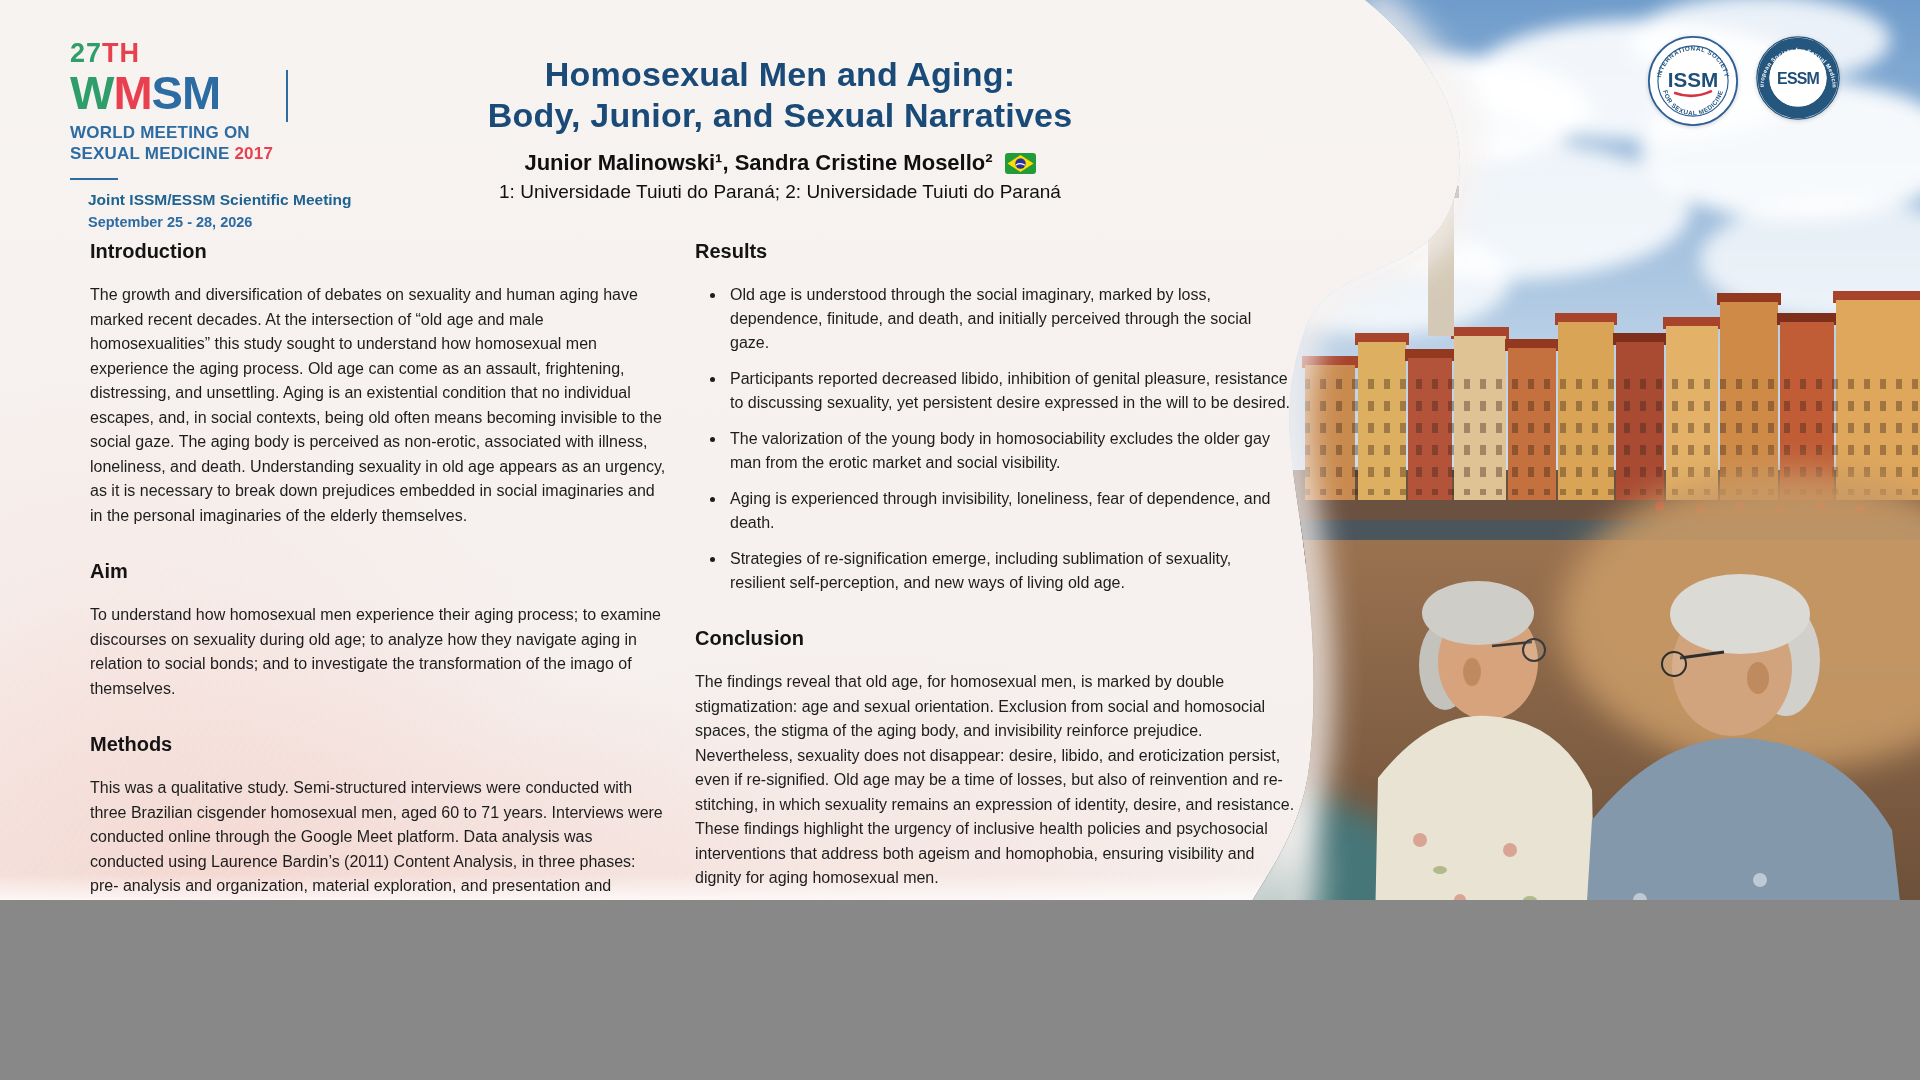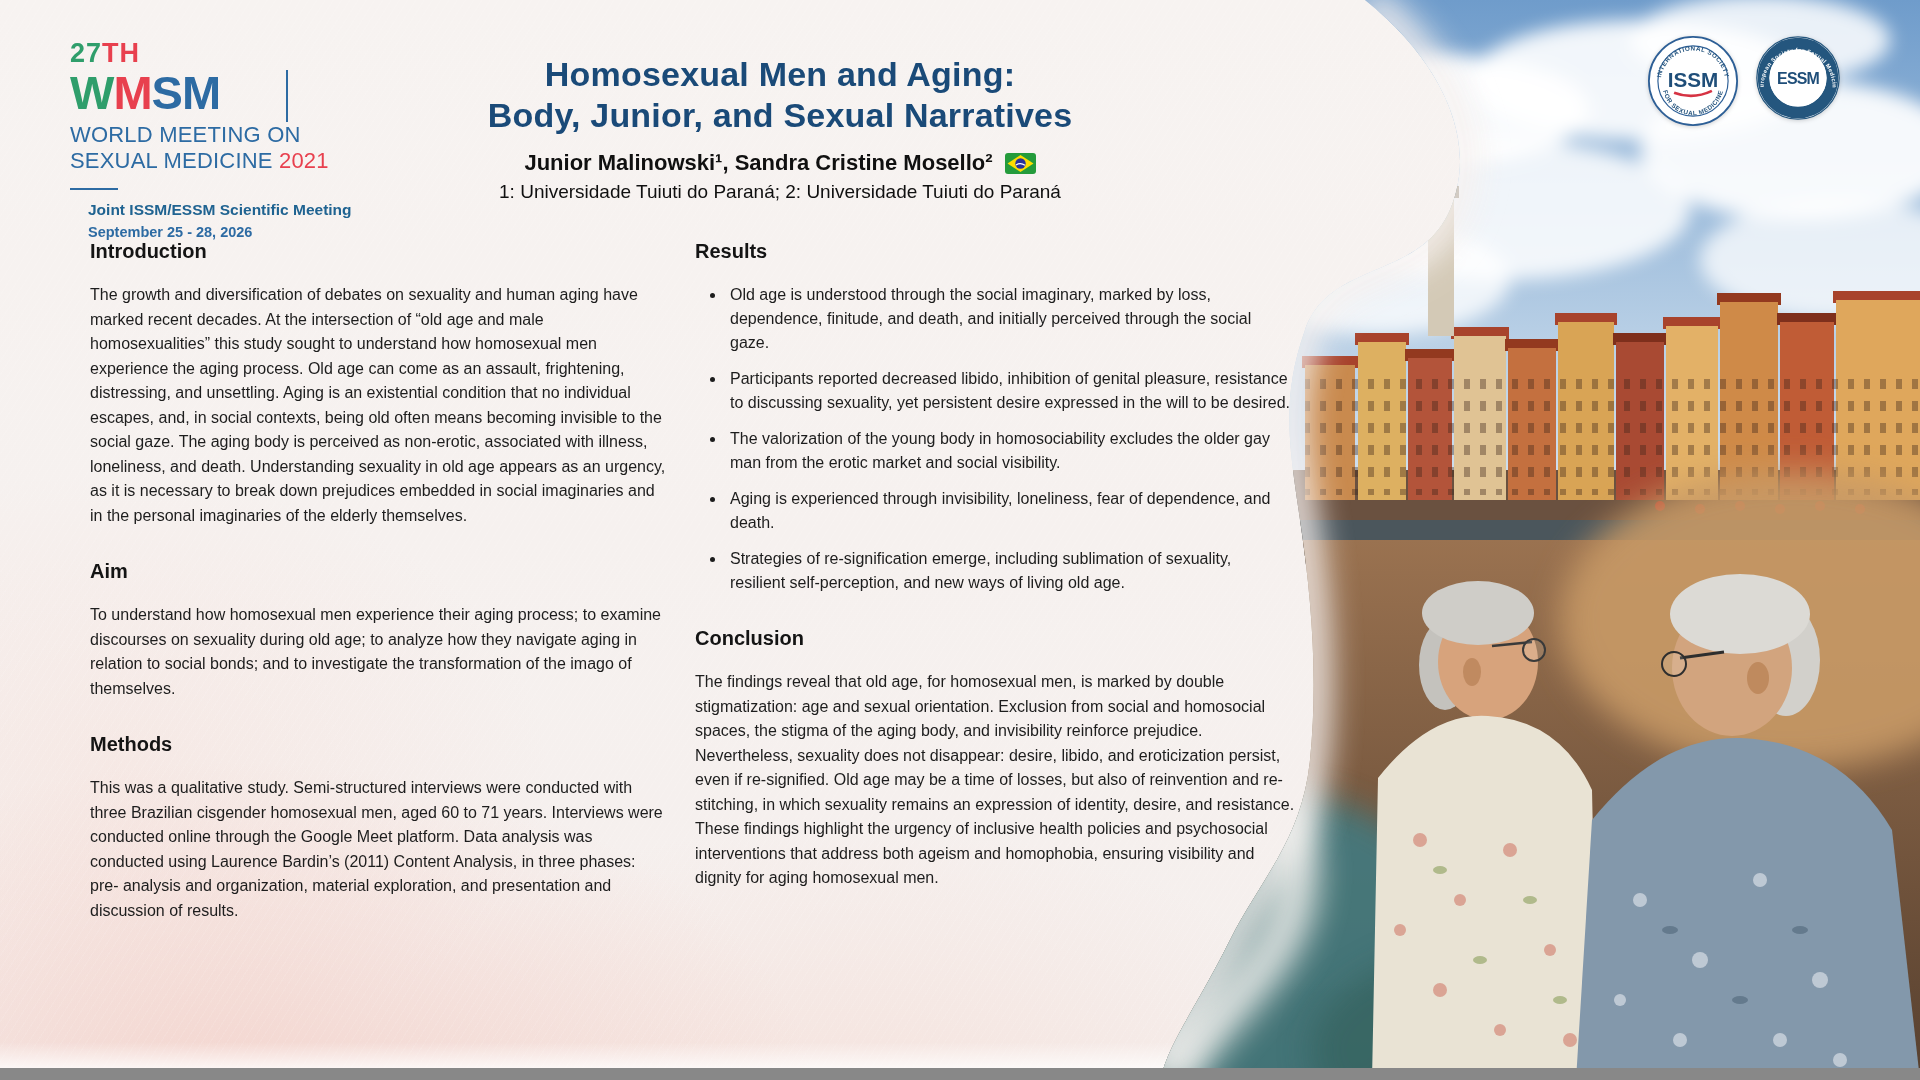--- a/index.html
+++ b/index.html
@@ -1,35 +1,35 @@
 <!DOCTYPE html>
 <html><head>
 <meta charset="utf-8">
 <style>
   html,body{margin:0;padding:0;background:#888;}
   .poster{
-    position:relative;width:1920px;height:1068px;overflow:hidden;
+    position:relative;width:1920px;height:900px;overflow:hidden;
     font-family:"Liberation Sans",sans-serif;color:#1d1d1d;
     background:
       radial-gradient(900px 520px at 12% 103%, rgba(243,195,185,.60), rgba(243,195,185,0) 65%),
       radial-gradient(760px 440px at 44% 106%, rgba(246,211,201,.45), rgba(246,211,201,0) 70%),
       radial-gradient(620px 420px at 6% 72%, rgba(247,217,209,.32), rgba(247,217,209,0) 70%),
       linear-gradient(#f7f3f1,#f5efed);
   }
   .hatch{position:absolute;inset:0;pointer-events:none;opacity:.12;
     background:repeating-linear-gradient(-58deg, rgba(255,255,255,.7) 0 1px, transparent 1px 7px);}
   .bottom-fade{position:absolute;left:0;bottom:0;width:1340px;height:26px;
     background:linear-gradient(rgba(255,255,255,0),rgba(255,255,255,.75));pointer-events:none;}
 
   
   .wmsm{position:absolute;left:70px;top:40px;line-height:1;}
   .wmsm .edition{font-size:27px;font-weight:800;letter-spacing:1px;}
   .wmsm .acr{font-size:47px;font-weight:800;letter-spacing:-1px;margin-top:2px;}
   .g{color:#2f9e6b}.r{color:#e8404e}.b{color:#2d6ba3}
-  .wmsm .sub{font-size:22px;font-weight:400;color:#2d6ba3;margin-top:8px;letter-spacing:.2px;}
+  .wmsm .sub{font-size:17px;font-weight:700;color:#2d6ba3;margin-top:8px;letter-spacing:.2px;}
   .wmsm .sub2{margin-top:4px;}
   .wmsm .vline{position:absolute;left:216px;top:30px;width:2px;height:52px;background:#2d6ba3;}
   .wmsm .hline{width:48px;height:2px;background:#2d6ba3;margin:16px 0 12px 0;}
   .wmsm .joint{margin-left:18px;font-size:15.5px;font-weight:700;color:#1f6391;}
   .wmsm .dates{margin-left:18px;margin-top:7px;font-size:14.5px;font-weight:700;color:#2d6ba3;}
 
   
   .title-block{position:absolute;left:300px;top:42px;width:960px;text-align:center;z-index:3;}
   .title-block h1{margin:12px;font-size:34px;line-height:41px;font-weight:700;color:#1a4a78;letter-spacing:.2px;}
   .authors{margin-top:14px;font-size:22px;font-weight:700;color:#101010;
@@ -202,21 +202,21 @@
     <div class="edition">
       <span class="g">27</span><span class="r">TH</span>
     </div>
     <div class="acr">
       <span class="g">W</span><span class="r">M</span><span class="b">SM</span>
     </div>
     <div class="vline"></div>
     <div class="sub">WORLD MEETING ON</div>
     <div class="sub sub2">
       <span>SEXUAL MEDICINE</span>
-      <span class="r">2021</span>
+      <span class="r">2017</span>
     </div>
     <div class="hline"></div>
     <div class="joint">Joint ISSM/ESSM Scientific Meeting</div>
     <div class="dates">September 25 - 28, 2026</div>
   </div>
 
   <div class="title-block">
     <h1>
       <span>Homosexual Men and Aging:</span><br>
       <span>Body, Junior, and Sexual Narratives</span>

